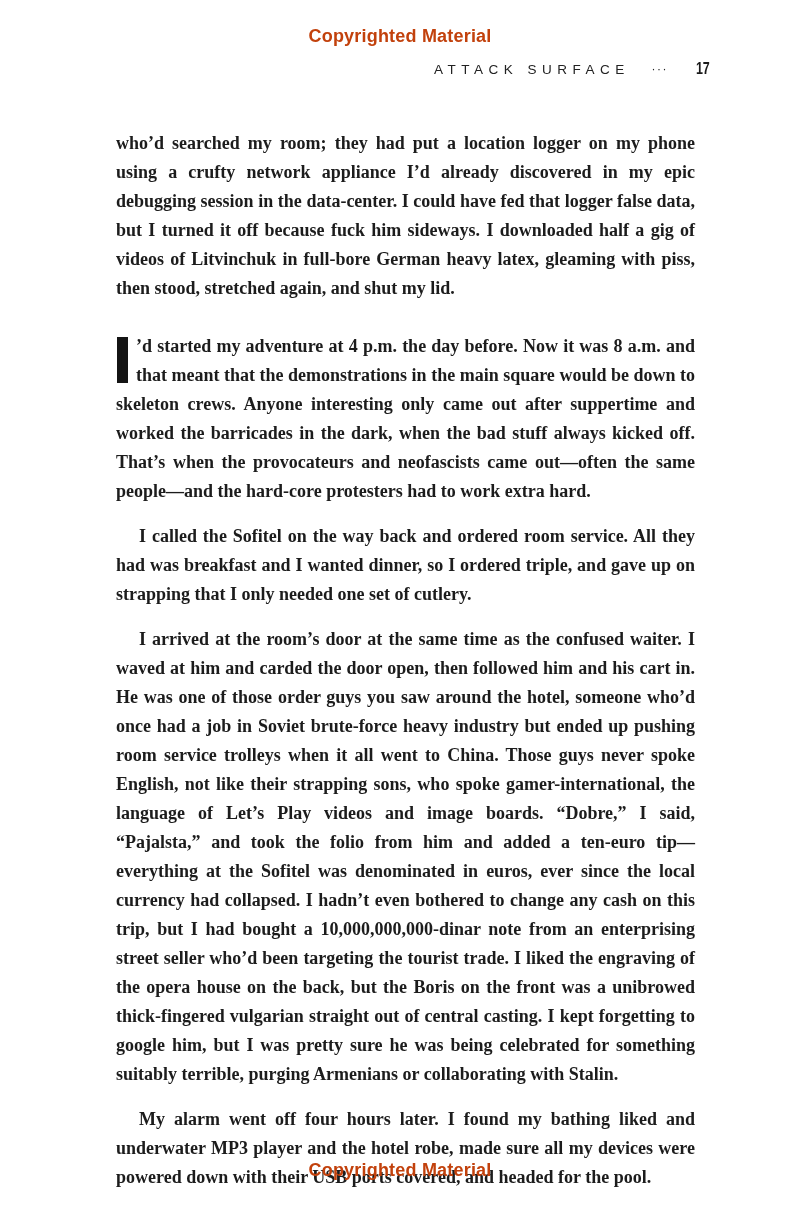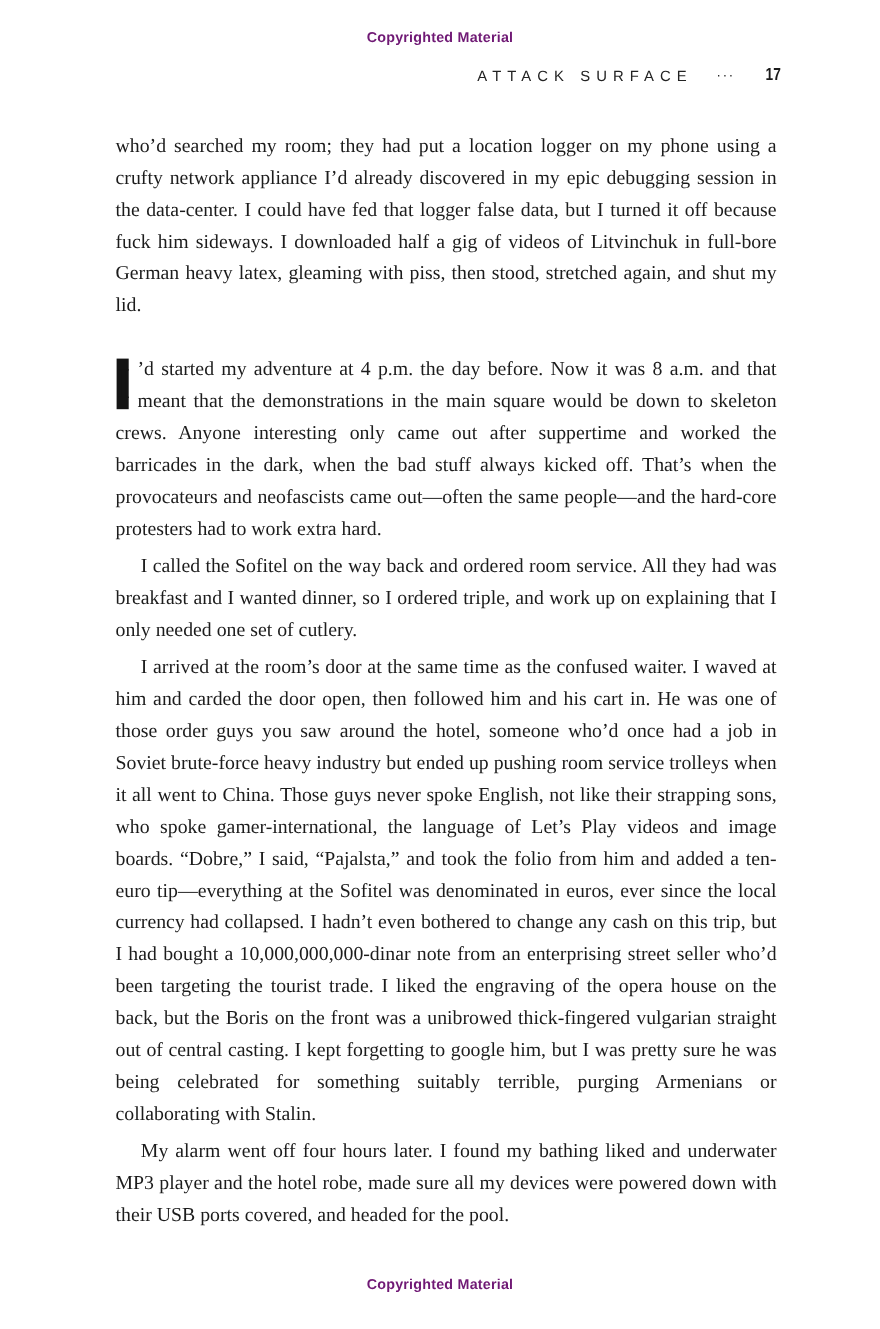--- a/index.html
+++ b/index.html
@@ -15,22 +15,22 @@
     overflow: hidden;
     font-family: "Liberation Serif", serif;
   }
   .watermark {
     position: absolute;
     left: 0;
     width: 800px;
     text-align: center;
     font-family: "Liberation Sans", sans-serif;
     font-weight: bold;
-    font-size: 13px;
-    color: #701a75;
+    font-size: 18px;
+    color: #c2410c;
     letter-spacing: 0.2px;
   }
   .watermark-top { top: 26px; }
   .watermark-bottom { top: 1160px; }
 
   .running-header {
     position: absolute;
     top: 60px;
     left: 100px;
     width: 610px;
@@ -68,22 +68,23 @@
     position: absolute;
     top: 113px;
     left: 100px;
     width: 611px;
     font-size: 18px;
     line-height: 29px;
     color: #1c1c1c;
     text-align: justify;
   }
   .body-text p {
-    margin: 5px;
+    margin: 16px;
     padding: 0;
+    font-weight: bold;
   }
   .para-indent {
     text-indent: 23px;
   }
   .section-start {
     margin-top: 29px !important;
   }
   .drop-cap {
     display: block;
     float: left;
@@ -111,21 +112,21 @@
   </div>
 
   <div class="body-text">
 
     <p>who’d searched my room; they had put a location logger on my phone using a crufty network appliance I’d already discovered in my epic debugging session in the data-center. I could have fed that logger false data, but I turned it off because fuck him sideways. I downloaded half a gig of videos of Litvinchuk in full-bore German heavy latex, gleaming with piss, then stood, stretched again, and shut my lid.</p>
 
     <p class="section-start">
       <span class="drop-cap">I</span><span>’d started my adventure at 4 p.m. the day before. Now it was 8 a.m. and that meant that the demonstrations in the main square would be down to skeleton crews. Anyone interesting only came out after suppertime and worked the barricades in the dark, when the bad stuff always kicked off. That’s when the provocateurs and neofascists came out—often the same people—and the hard-core protesters had to work extra hard.</span>
     </p>
 
-    <p class="para-indent">I called the Sofitel on the way back and ordered room service. All they had was breakfast and I wanted dinner, so I ordered triple, and work up on explaining that I only needed one set of cutlery.</p>
+    <p class="para-indent">I called the Sofitel on the way back and ordered room service. All they had was breakfast and I wanted dinner, so I ordered triple, and gave up on strapping that I only needed one set of cutlery.</p>
 
     <p class="para-indent">I arrived at the room’s door at the same time as the confused waiter. I waved at him and carded the door open, then followed him and his cart in. He was one of those order guys you saw around the hotel, someone who’d once had a job in Soviet brute-force heavy industry but ended up pushing room service trolleys when it all went to China. Those guys never spoke English, not like their strapping sons, who spoke gamer-international, the language of Let’s Play videos and image boards. “Dobre,” I said, “Pajalsta,” and took the folio from him and added a ten-euro tip—everything at the Sofitel was denominated in euros, ever since the local currency had collapsed. I hadn’t even bothered to change any cash on this trip, but I had bought a 10,000,000,000-dinar note from an enterprising street seller who’d been targeting the tourist trade. I liked the engraving of the opera house on the back, but the Boris on the front was a unibrowed thick-fingered vulgarian straight out of central casting. I kept forgetting to google him, but I was pretty sure he was being celebrated for something suitably terrible, purging Armenians or collaborating with Stalin.</p>
 
     <p class="para-indent">My alarm went off four hours later. I found my bathing liked and underwater MP3 player and the hotel robe, made sure all my devices were powered down with their USB ports covered, and headed for the pool.</p>
 
   </div>
 
   <div class="watermark watermark-bottom">Copyrighted Material</div>
 
 </div>

